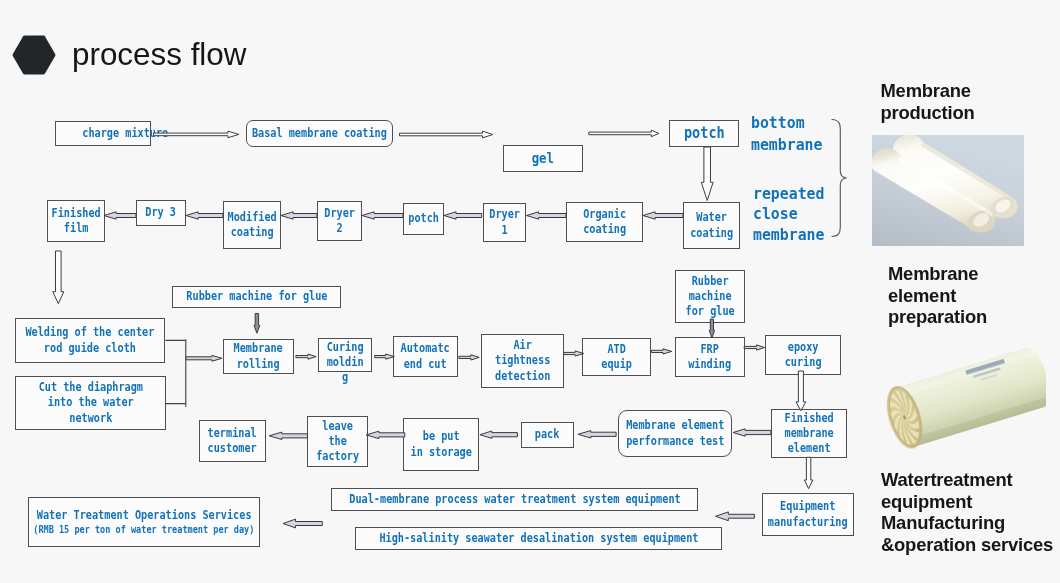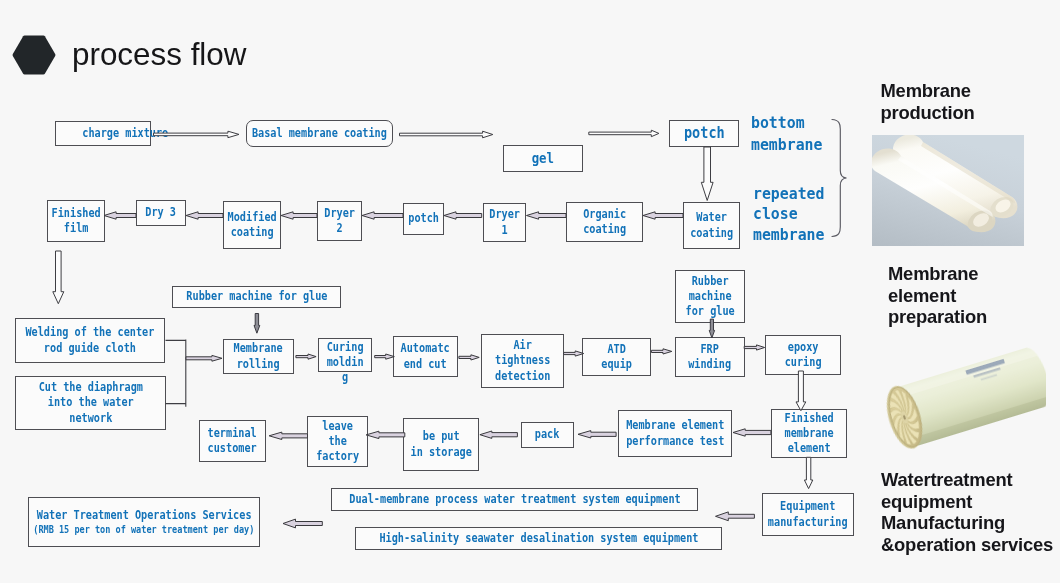--- a/index.html
+++ b/index.html
@@ -116,21 +116,21 @@
     </div>
   <div class="box" style="left:765px;top:335px;width:76px;height:40px;">
       <span class="t" style="" data-bind="boxes.epoxy_curing">epoxy
 curing</span>
     </div>
   <div class="box" style="left:771px;top:409px;width:76px;height:49px;">
       <span class="t" style="" data-bind="boxes.finished_membrane_element">Finished
 membrane
 element</span>
     </div>
-  <div class="box" style="left:618px;top:410px;width:114px;height:47px;">
+  <div class="box" style="left:618px;top:410px;width:114px;height:47px;border-radius:9px;">
       <span class="t" style="" data-bind="boxes.membrane_element_performance_test">Membrane element
 performance test</span>
     </div>
   <div class="box" style="left:521px;top:422px;width:53px;height:26px;">
       <span class="t" style="" data-bind="boxes.pack">pack</span>
     </div>
   <div class="box" style="left:403px;top:418px;width:76px;height:53px;">
       <span class="t" style="" data-bind="boxes.be_put_in_storage">be put
 in storage</span>
     </div>

